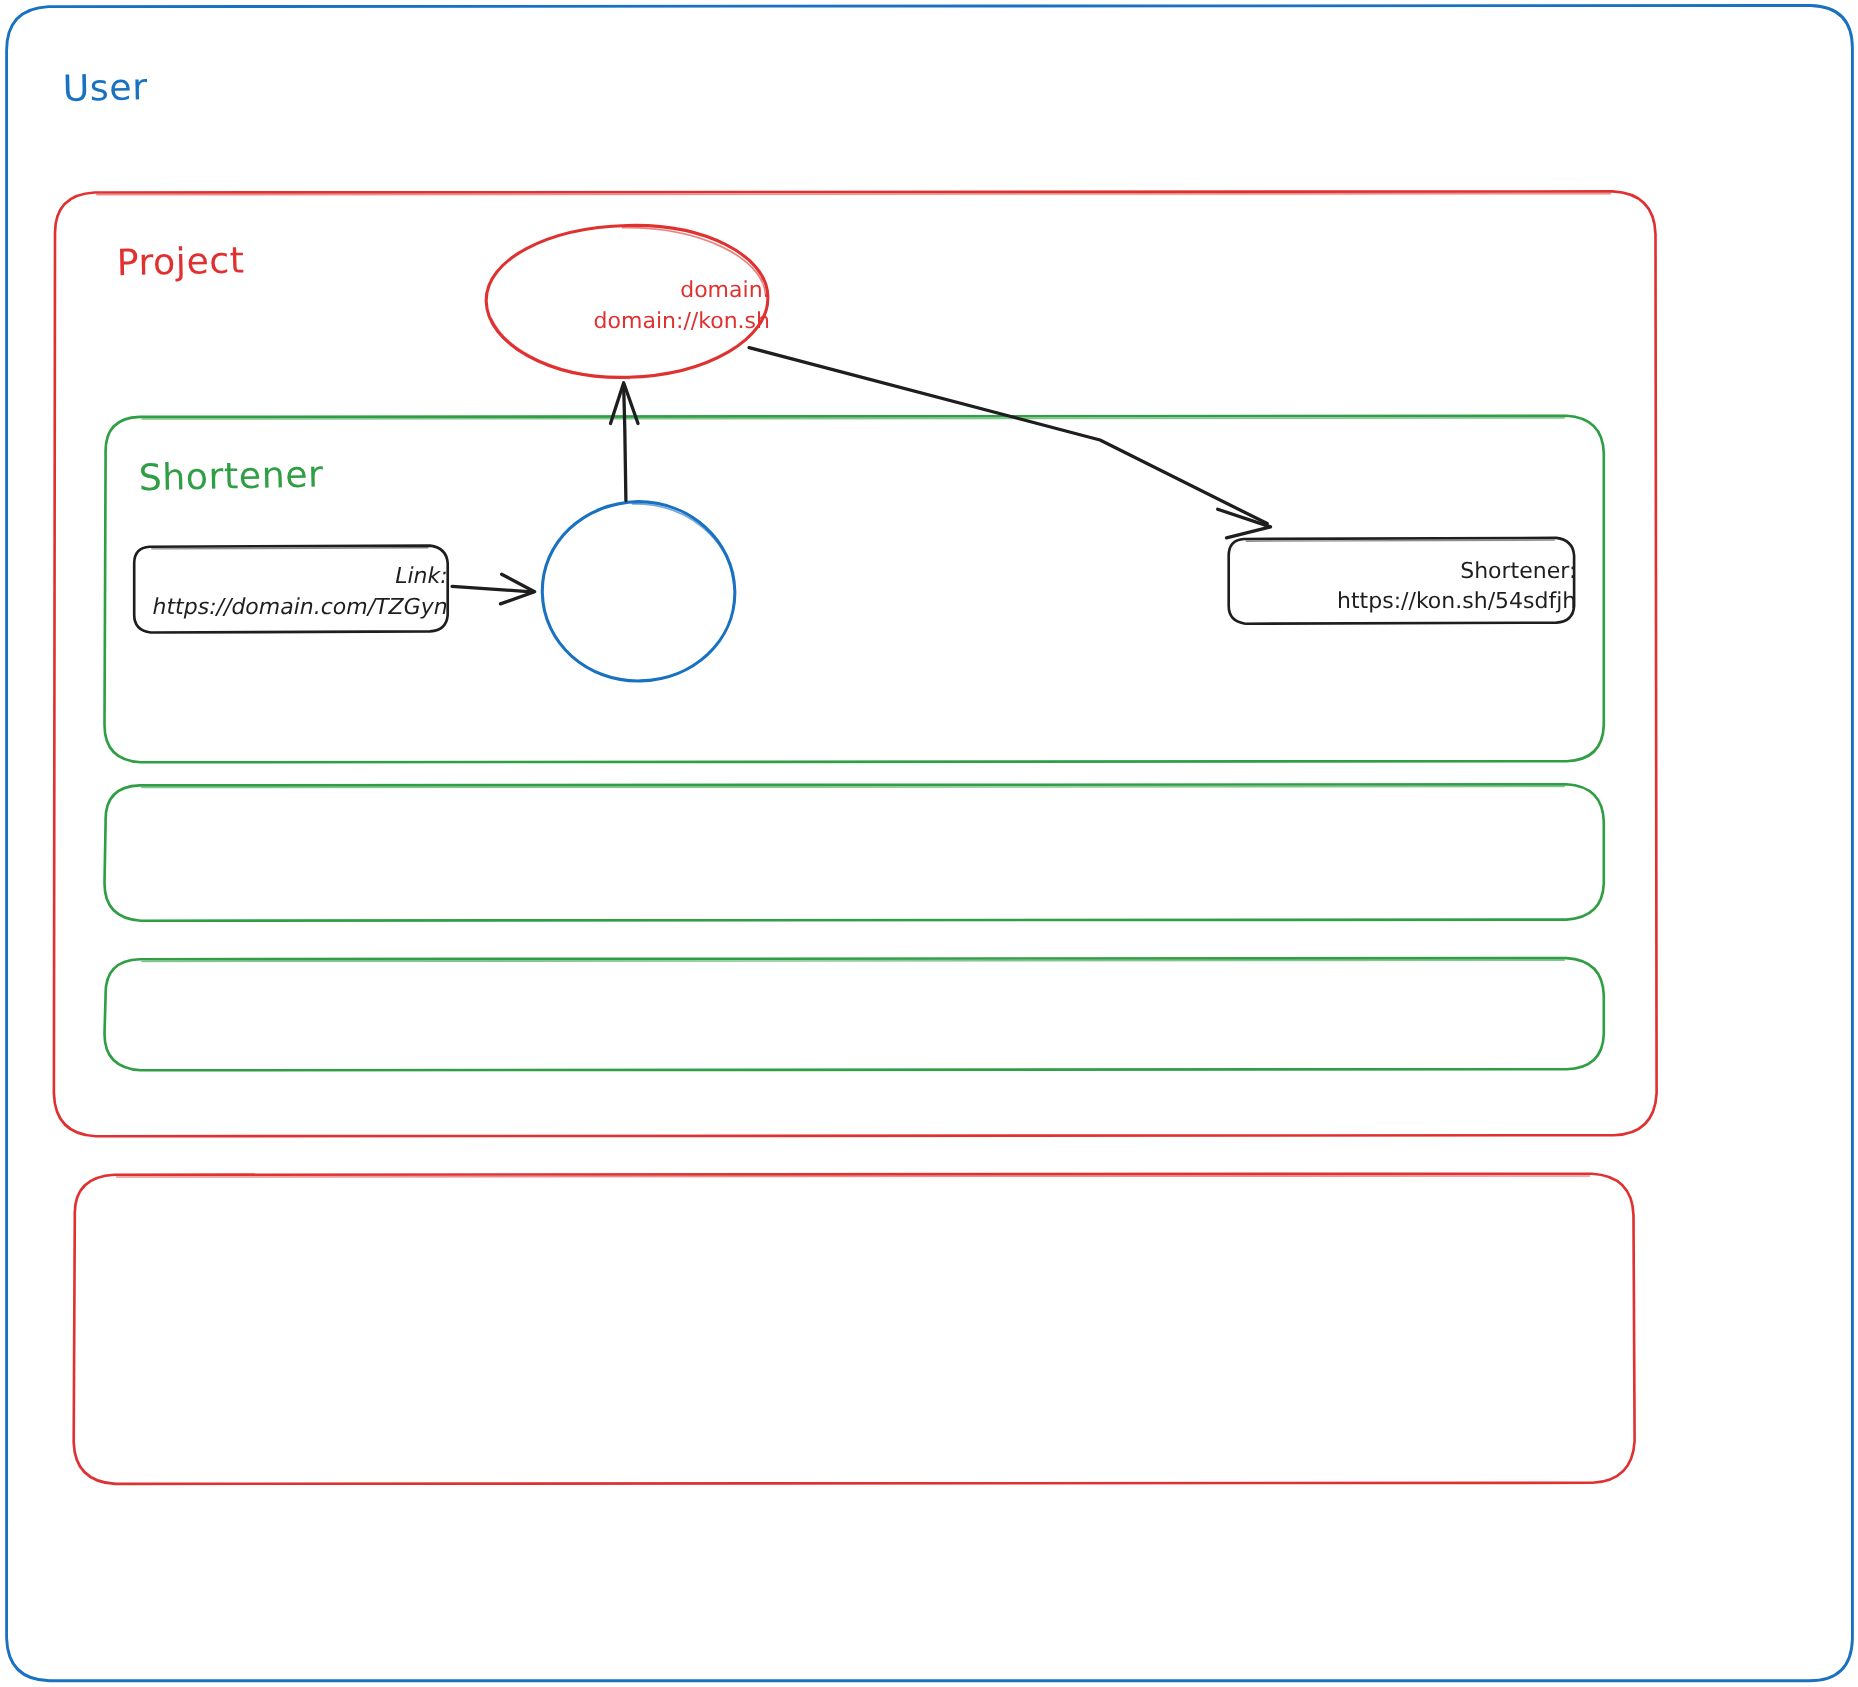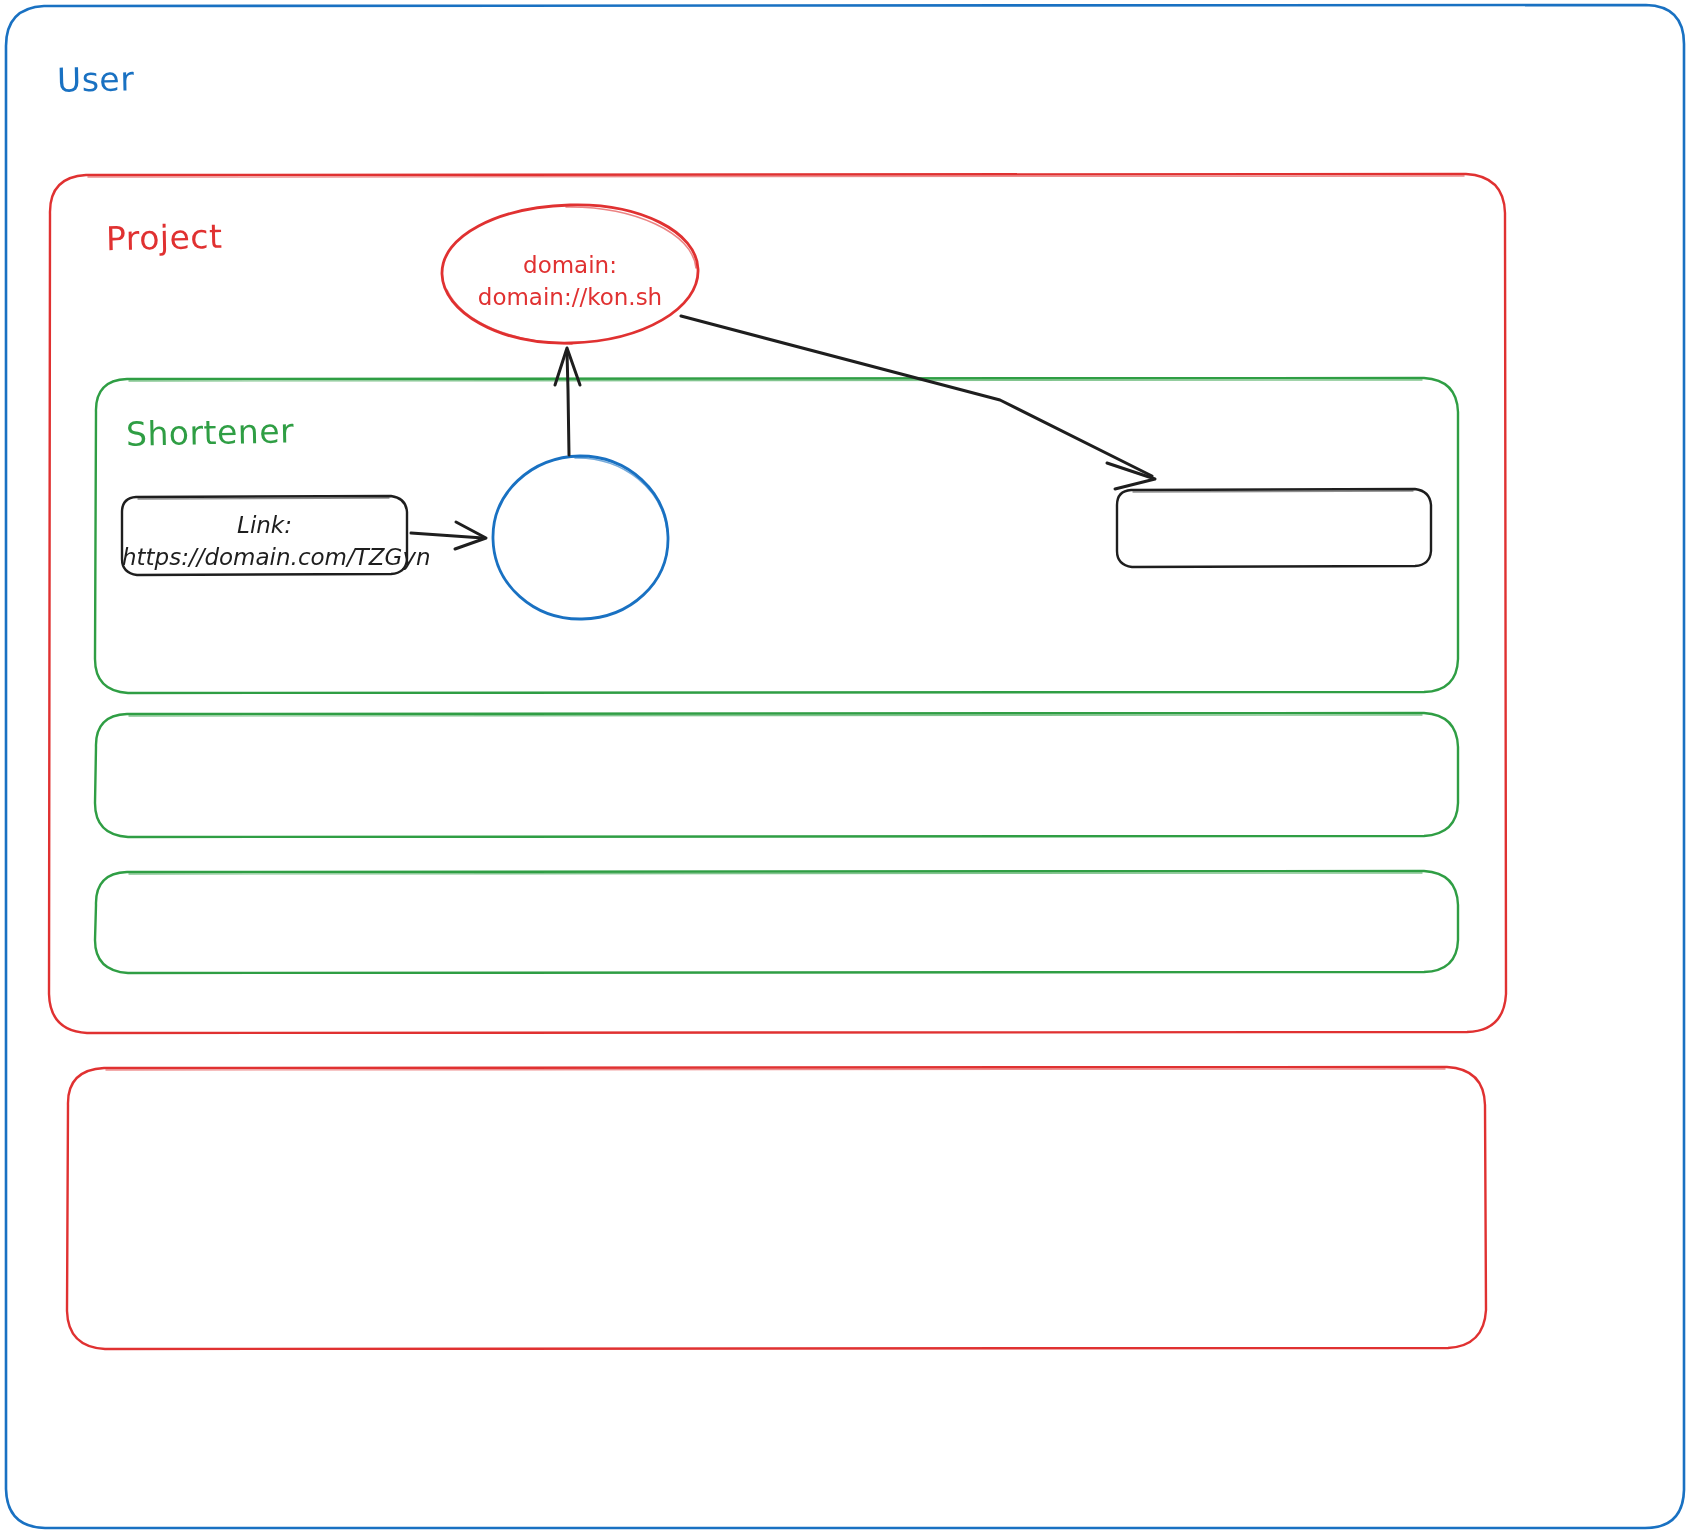--- a/index.html
+++ b/index.html
@@ -33,22 +33,22 @@
     font-size: 33px;
     letter-spacing: 0.5px;
     transform: rotate(-1.2deg);
   }
   .lbl-user { left: 57px; top: 60px; color: #1971c2; }
   .lbl-project { left: 106px; top: 218px; color: #e03131; }
   .lbl-shortener { left: 126px; top: 413px; color: #2f9e44; }
 
   .node-text {
     position: absolute;
-    text-align: center;
-    font-size: 23px;
+    text-align: right;
+    font-size: 20px;
     line-height: 1.38;
     font-family: "DejaVu Sans", sans-serif;
   }
   .t-domain { left: 440px; top: 250px; width: 260px; color: #e03131; }
   .t-link   { left: 122px; top: 510px; width: 285px; color: #1e1e1e; font-style: italic; }
   .t-code   { left: 492px; top: 498px; width: 180px; color: #1971c2; }
   .t-short  { left: 1118px; top: 505px; width: 315px; color: #1e1e1e; }
 </style>
 </head>
 <body>
@@ -143,14 +143,18 @@
     <div>domain:</div>
     <div>domain://kon.sh</div>
   </div>
 
   <div class="node-text t-link">
     <div>Link:</div>
     <div>https://domain.com/TZGyn</div>
   </div>
 
 
+  <div class="node-text t-short">
+    <div>Shortener:</div>
+    <div>https://kon.sh/54sdfjh</div>
+  </div>
 
 </div>
 
 </body></html>

